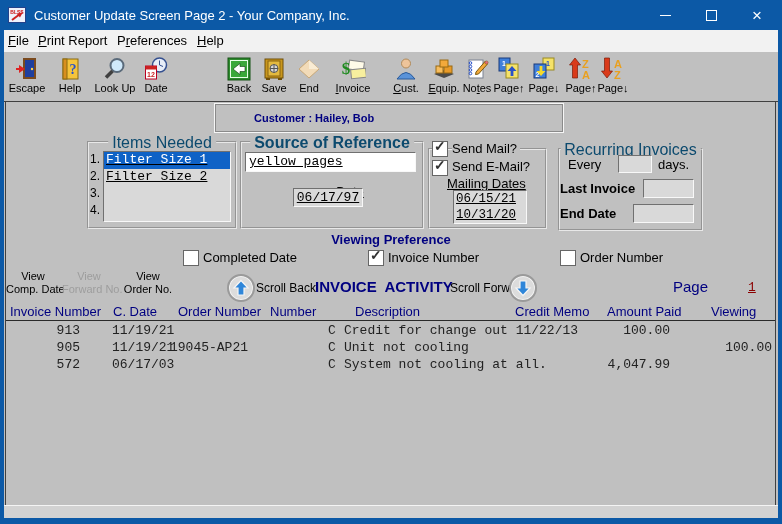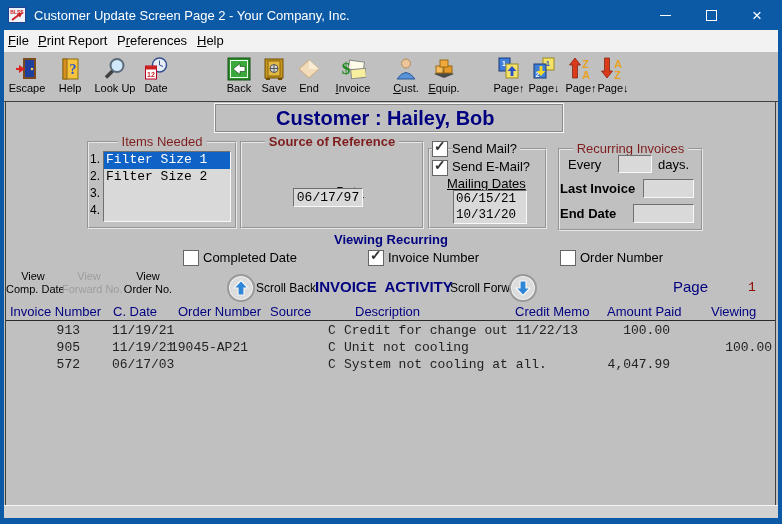--- a/index.html
+++ b/index.html
@@ -18,28 +18,28 @@
   .menu-item{position:absolute;top:2px;font-size:13px;color:#000;}
   .hline{position:absolute;background:#404040;height:1px;}
   .vline{position:absolute;background:#404040;width:1px;}
   
   .tb-btn{position:absolute;top:54px;width:46px;height:46px;display:flex;flex-direction:column;align-items:center;}
   .tb-ico{height:27px;display:flex;align-items:flex-end;}
   .tb-lbl{font-size:11px;margin-top:1px;white-space:nowrap;color:#000;}
   
   .banner{position:absolute;left:215px;top:104px;width:346px;height:26px;background:#c0c0c0;
           border:1px solid #8a8a8a;outline:1px solid #f6f6f6;display:flex;align-items:center;}
-  .banner span{margin-left:60px;color:#000080;font-weight:bold;font-size:20px;}
+  .banner span{margin-left:38px;color:#000080;font-weight:bold;font-size:11px;}
   
   .grp{position:absolute;border:2px groove #e8e8e8;background:transparent;}
   .grp-title{position:absolute;top:-9px;left:50%;transform:translateX(-50%);background:#c0c0c0;
-             padding:0 4px;color:#7f1d1d;font-size:13px;white-space:nowrap;}
+             padding:0 4px;color:#0c4a6e;font-size:16px;white-space:nowrap;}
   .bold{font-weight:bold;}
   .sunken{border:1px solid;border-color:#707070 #f8f8f8 #f8f8f8 #707070;background:#d9d9d9;}
-  .mono{font-family:"Liberation Mono",monospace;}
+  .mono{font-family:"Liberation Mono",monospace;text-decoration:underline;}
   .ul{text-decoration:underline;}
   .lbl{position:absolute;font-size:13px;color:#000;white-space:nowrap;}
   .navy{color:#000080;}
   
   .items-list{position:absolute;left:103px;top:151px;width:126px;height:69px;}
   .item-row{height:17px;font-size:13px;color:#000;padding-left:2px;white-space:pre;overflow:hidden;}
   .item-row.on{background:#0f62c6;color:#fff;}
   .item-num{position:absolute;width:14px;text-align:right;font-size:12px;color:#000;}
   
   .cb{position:absolute;width:14px;height:14px;background:#fff;border:1px solid #666;}
@@ -197,20 +197,34 @@
     <span class="tb-ico">
         <svg width="24" height="24">
           <polygon points="2,17 12,13 22,17 12,21" fill="#4a4a4a"></polygon>
           <rect x="4" y="9" width="7" height="7" fill="#f7bd5e" stroke="#9a6a12"></rect>
           <rect x="12" y="9" width="8" height="7" fill="#e89a28" stroke="#9a6a12"></rect>
           <rect x="8" y="3" width="8" height="7" fill="#f2a93b" stroke="#9a6a12"></rect>
         </svg>
       </span>
     <span class="tb-lbl"><span></span><u>E</u><span>quip.</span></span>
   </div>
+  <div class="tb-btn" style="left:454px">
+    <span class="tb-ico">
+        <svg width="24" height="24">
+          <rect x="4" y="3" width="14" height="18" fill="#fff" stroke="#7a8292"></rect>
+          <circle cx="5.5" cy="6" r="1.3" fill="none" stroke="#2a52c8"></circle>
+          <circle cx="5.5" cy="9.5" r="1.3" fill="none" stroke="#2a52c8"></circle>
+          <circle cx="5.5" cy="13" r="1.3" fill="none" stroke="#2a52c8"></circle>
+          <circle cx="5.5" cy="16.5" r="1.3" fill="none" stroke="#2a52c8"></circle>
+          <polygon points="11,15 20,4.5 22.5,7 13.5,17 10.5,17.5" fill="#f2a93b" stroke="#7a5a10"></polygon>
+          <circle cx="21.5" cy="5.5" r="1.6" fill="#e8667a" stroke="#7a5a10" stroke-width="0.5"></circle>
+        </svg>
+      </span>
+    <span class="tb-lbl"><span>No</span><u>t</u><span>es</span></span>
+  </div>
   <div class="tb-btn" style="left:486px">
     <span class="tb-ico">
         <svg width="24" height="24">
           <rect x="2" y="1" width="11" height="13" fill="#3f7fd9" stroke="#1a3a7a"></rect>
           <text x="5" y="8.5" font-size="7" fill="#fff" font-weight="bold" font-family="Liberation Sans">1</text>
           <rect x="9" y="7" width="12" height="14" fill="#f5e269" stroke="#9a8a20"></rect>
           <polygon points="15,9 19.5,14 16.4,14 16.4,19 13.6,19 13.6,14 10.5,14" fill="#2a52c8"></polygon>
         </svg>
       </span>
     <span class="tb-lbl"><span>Page↑</span><u></u><span></span></span>
@@ -264,20 +278,21 @@
   <div class="items-list sunken mono">
     <div class="item-row on">Filter Size 1</div>
     <div class="item-row">Filter Size 2</div>
     <div class="item-row"></div>
     <div class="item-row"></div>
   </div>
 
   <div class="grp" style="left:240px;top:141px;width:180px;height:84px">
     <span class="grp-title bold">Source of Reference</span>
   </div>
+  <div class="sunken mono" style="position:absolute;left:245px;top:152px;width:166px;height:18px;background:#fff;font-size:13px;line-height:18px;padding-left:3px">yellow pages</div>
   <span class="lbl ul" style="left:312px;top:184px;width:76px;text-align:center">Date</span>
   <div class="sunken mono" style="position:absolute;left:293px;top:188px;width:68px;height:17px;font-size:13px;line-height:17px;text-align:center">06/17/97</div>
 
   <div class="grp" style="left:428px;top:148px;width:115px;height:77px"></div>
   <span class="cb on" style="left:432px;top:141px"></span>
   <span class="lbl" style="left:452px;top:141px;background:#c0c0c0;padding-right:3px">Send Mail?</span>
   <span class="cb on" style="left:432px;top:160px"></span>
   <span class="lbl" style="left:452px;top:159px">Send E-Mail?</span>
   <span class="lbl ul" style="left:447px;top:176px">Mailing Dates</span>
   <div class="sunken mono" style="position:absolute;left:453px;top:190px;width:70px;height:32px;font-size:12.5px;line-height:16px;padding-left:2px">
@@ -289,21 +304,21 @@
     <span class="grp-title">Recurring Invoices</span>
   </div>
   <span class="lbl" style="left:568px;top:157px">Every</span>
   <div class="sunken mono" style="position:absolute;left:618px;top:155px;width:32px;height:16px;font-size:12px"></div>
   <span class="lbl" style="left:658px;top:157px">days.</span>
   <span class="lbl bold" style="left:560px;top:181px">Last Invoice</span>
   <div class="sunken mono" style="position:absolute;left:643px;top:179px;width:49px;height:17px;font-size:12px"></div>
   <span class="lbl bold" style="left:560px;top:206px">End Date</span>
   <div class="sunken mono" style="position:absolute;left:633px;top:204px;width:59px;height:17px;font-size:12px"></div>
 
-  <span class="lbl bold navy" style="left:0;top:232px;width:782px;text-align:center">Viewing Recurring</span>
+  <span class="lbl bold navy" style="left:0;top:232px;width:782px;text-align:center">Viewing Preference</span>
   <span class="cb" style="left:183px;top:250px"></span>
   <span class="lbl" style="left:203px;top:250px">Completed Date</span>
   <span class="cb on" style="left:368px;top:250px"></span>
   <span class="lbl" style="left:388px;top:250px">Invoice Number</span>
   <span class="cb" style="left:560px;top:250px"></span>
   <span class="lbl" style="left:580px;top:250px">Order Number</span>
 
   <div class="view-btn" style="left:6px;width:54px">
     <div>View</div>
       <div>Comp. Date</div>
@@ -329,21 +344,21 @@
         <polygon points="10,17.5 17,10 13,10 13,3 7,3 7,10 3,10" fill="#2f86d9" stroke="#f5f5f5" stroke-width="1.2"></polygon>
       </svg>
   </div>
   <span class="lbl navy" style="left:673px;top:278px;font-size:15px">Page</span>
   <span class="lbl mono" style="left:748px;top:280px;font-size:13px;color:#8b0000">1</span>
 
   <div style="position:absolute;left:0;top:304px;width:782px;height:16px">
     <span class="th" style="left:10px">Invoice Number</span>
     <span class="th" style="left:113px">C. Date</span>
     <span class="th" style="left:178px">Order Number</span>
-    <span class="th" style="left:270px">Source</span>
+    <span class="th" style="left:270px">Number</span>
     <span class="th" style="left:355px">Description</span>
     <span class="th" style="left:515px">Credit Memo</span>
     <span class="th" style="left:607px">Amount Paid</span>
     <span class="th" style="left:711px">Viewing</span>
   </div>
   <div class="hline" style="left:5px;top:320px;width:771px;background:#2a2a2a"></div>
   <div class="vline" style="left:5px;top:102px;height:403px"></div>
   <div class="vline" style="left:775px;top:102px;height:403px"></div>
 
   <div class="t-row" style="top:323px">

